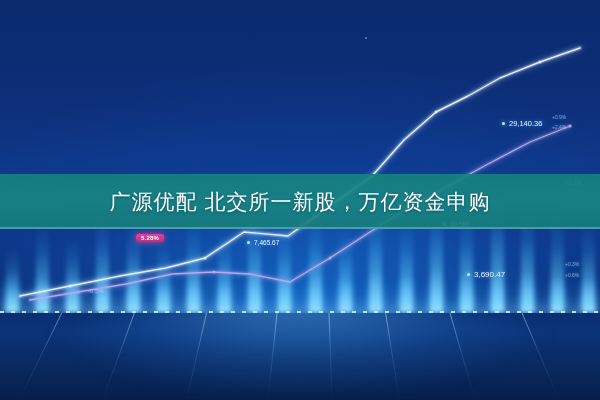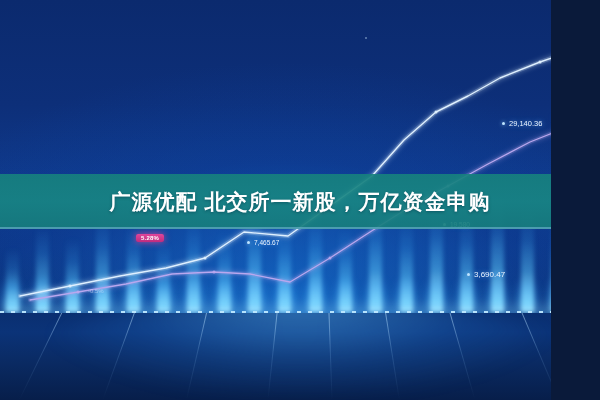--- a/index.html
+++ b/index.html
@@ -1,21 +1,21 @@
 <!DOCTYPE html>
 <html><head>
 <meta charset="utf-8">
 <title>banner</title>
 <style>
   html,body{margin:0;padding:0;background:#0a1a3a;}
   *{box-sizing:border-box;}
 
   #stage{
     position:relative;
-    width:551px;height:400px;
+    width:600px;height:400px;
     overflow:hidden;
     font-family:"Liberation Sans","DejaVu Sans",sans-serif;
     background:
       radial-gradient(ellipse 520px 300px at 52% 74%, rgba(20,110,210,0.70) 0%, rgba(14,70,165,0.35) 45%, rgba(8,35,105,0.0) 78%),
       radial-gradient(ellipse 700px 420px at 50% 104%, rgba(30,130,225,0.55) 0%, rgba(10,50,135,0.18) 55%, rgba(6,26,82,0) 80%),
       linear-gradient(180deg,#0b2a6e 0%,#0d2f79 26%,#0f3a8c 46%,#0d3684 62%,#092a63 80%,#061d47 100%);
     padding-left: 8px;
   }
 
   
@@ -134,21 +134,21 @@
     position:absolute;left:0;top:174px;width:600px;height:55px;
     background:linear-gradient(180deg, rgba(22,128,126,.93) 0%, rgba(24,134,131,.90) 50%, rgba(22,124,124,.92) 100%);
   }
   .band-rule{
     position:absolute;left:0;top:227px;width:600px;height:2px;
     background:rgba(120,185,215,.55);
   }
   .headline{
     position:absolute;left:0;top:174px;width:600px;height:55px;
     display:flex;align-items:center;justify-content:center;
-    color:#ffffff;font-size:21px;font-weight:bold;letter-spacing:1px;
+    color:#ffffff;font-size:21px;font-weight:normal;letter-spacing:1px;
     text-shadow:0 1px 3px rgba(0,40,60,.45);
     border-radius:7px;
   }
 </style>
 </head>
 <body>
 
 <div id="stage">
 
   <div class="sky-stars"></div>

